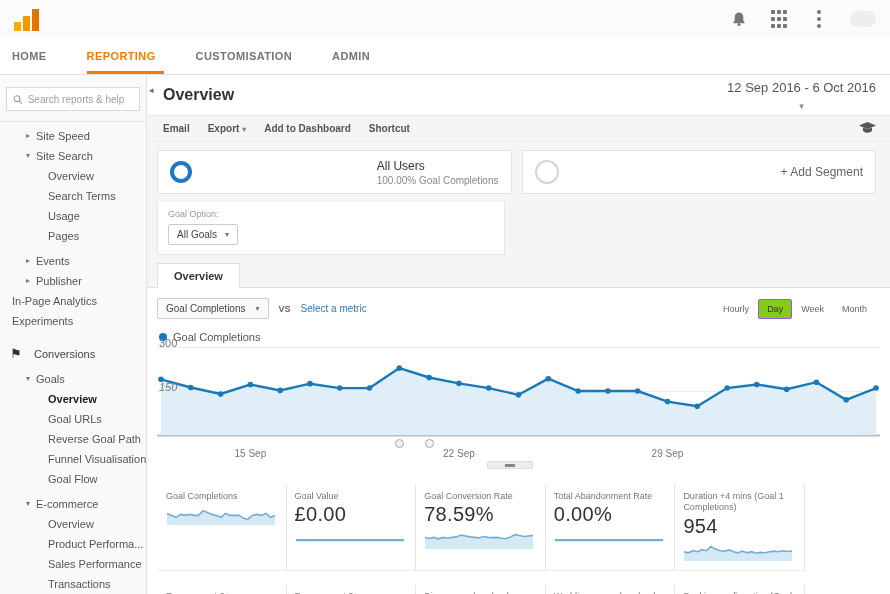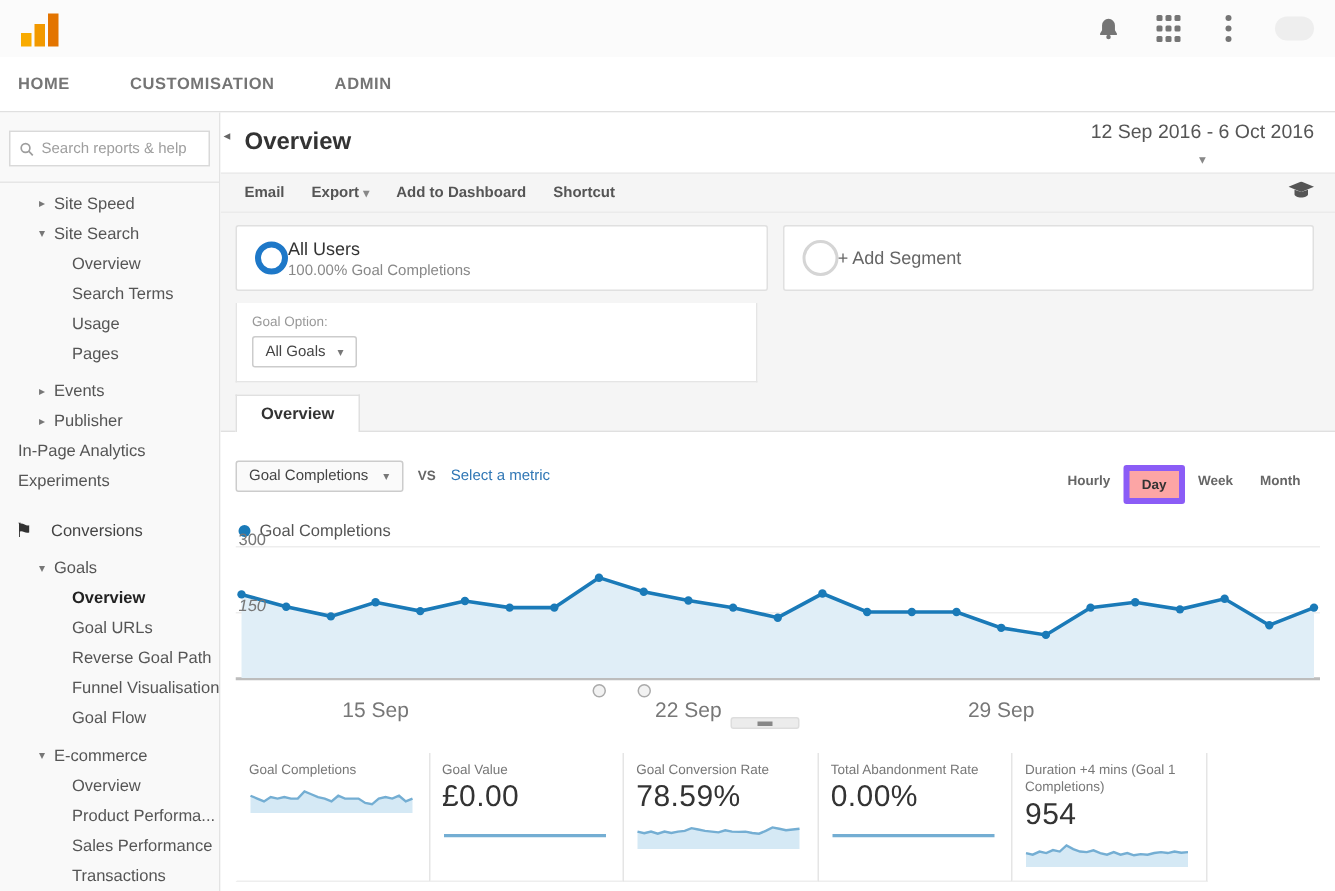--- a/index.html
+++ b/index.html
@@ -69,22 +69,22 @@
   .action-bar { height:27px; background:#f5f5f5; border-top:1px solid #ebebeb;
     border-bottom:1px solid #ebebeb; display:flex; align-items:center;
     padding:0 14px 0 16px; gap:18px; }
   .action { font-size:10px; font-weight:bold; color:#555; cursor:pointer; }
   .action .caret { font-size:8px; color:#888; }
   .grad-ico { margin-left:auto; cursor:pointer; }
 
   
   .segment-row { display:flex; gap:10px; padding:8px 14px 8px 10px; }
   .seg-card { background:#fff; border:1px solid #e0e0e0; border-radius:2px;
-    height:44px; flex:1; display:flex; align-items:center; padding:0 12px; gap:0;
-    cursor:pointer; }
+    height:44px; flex:1; display:flex; align-items:center; padding:0 12px; gap:12px;
+    cursor:pointer;justify-content:space-between; }
   .seg-ring { width:22px; height:22px; border:4px solid #1e78c8; border-radius:50%; }
   .seg-ring.empty { border:2px solid #d5d5d5; width:24px; height:24px; }
   .seg-title { font-size:12px; color:#333; }
   .seg-sub { font-size:10px; color:#888; margin-top:2px; }
   .seg-add-label { font-size:12px; color:#666; }
 
   
   .goal-option { background:#fff; border:1px solid #e5e5e5; border-top:none;
     width:348px; margin-left:10px; padding:7px 20px 9px 10px; }
   .go-label { font-size:9px; color:#999; margin-bottom:5px; }
@@ -102,33 +102,33 @@
     padding:10px 0 0 10px; height:372px; }
 
   .controls-row { display:flex; align-items:center; padding-right:14px; }
   .metric-select { display:inline-flex; align-items:center; gap:10px;
     border:1px solid #ccc; background:#fafafa; border-radius:2px; font-size:10px;
     color:#444; padding:4px 8px; cursor:pointer; }
   .metric-select .caret { font-size:8px; color:#777; }
   .vs { font-size:9px; font-weight:bold; color:#666; margin:0 10px; }
   .select-metric { font-size:10px; color:#3077b5; cursor:pointer; }
   .granularity { margin-left:auto; display:flex; }
-  .gran-btn { font-size:9px; font-weight:bold; color:#666; padding:4px 8px;
-    border:1px solid transparent; cursor:pointer;margin-top:12px; }
-  .gran-btn.active { background:#fca5a5; border:4px solid #8b5cf6; border-radius:2px;
+  .gran-btn { font-size:9px; font-weight:normal; color:#666; padding:4px 8px;
+    border:1px solid transparent; cursor:pointer; }
+  .gran-btn.active { background:#84cc16; border:1px solid #8b5cf6; border-radius:2px;
     color:#333; }
 
   .legend-row { display:flex; align-items:center; gap:6px; margin:12px 0 4px 2px; }
   .legend-dot { width:8px; height:8px; border-radius:50%; background:#1a7ab8; }
   .legend-label { font-size:11px; color:#555; }
 
   
   .chart-wrap { position:relative; width:723px; height:124px; }
   .ytick { position:absolute; left:2px; font-size:11px; color:#777; }
-  .xtick { position:absolute; top:101px; font-size:14px; color:#777;
+  .xtick { position:absolute; top:101px; font-size:10px; color:#777;
     transform:translateX(-50%);text-align:center; }
   .slider-handle { position:absolute; top:92px; width:9px; height:9px;
     background:#f2f2f2; border:1px solid #aaa; border-radius:50%; cursor:ew-resize; }
   .scroll-pill { position:absolute; top:114px; left:330px; width:46px; height:8px;
     background:#ececec; border:1px solid #ddd; border-radius:2px; cursor:pointer;
     display:flex; align-items:center; justify-content:center; }
   .scroll-pill i { width:10px; height:3px; background:#888; }
 
   
   .cards-row { display:flex; width:648px; margin-top:14px; }
@@ -170,20 +170,21 @@
       <i></i>
         <i></i>
         <i></i>
     </div>
     <div class="acct-pill"></div>
   </div>
 </div>
 
 <div class="navbar">
     <div class="nav-item">HOME</div>
+    <div class="nav-item active">REPORTING</div>
     <div class="nav-item">CUSTOMISATION</div>
     <div class="nav-item">ADMIN</div>
   </div>
 
 <div class="content">
 
   <div class="sidebar">
     <div class="search-box">
       <svg width="11" height="11" viewBox="0 0 12 12">
         <circle cx="5" cy="5" r="3.6" fill="none" stroke="#9e9e9e" stroke-width="1.4"></circle>

